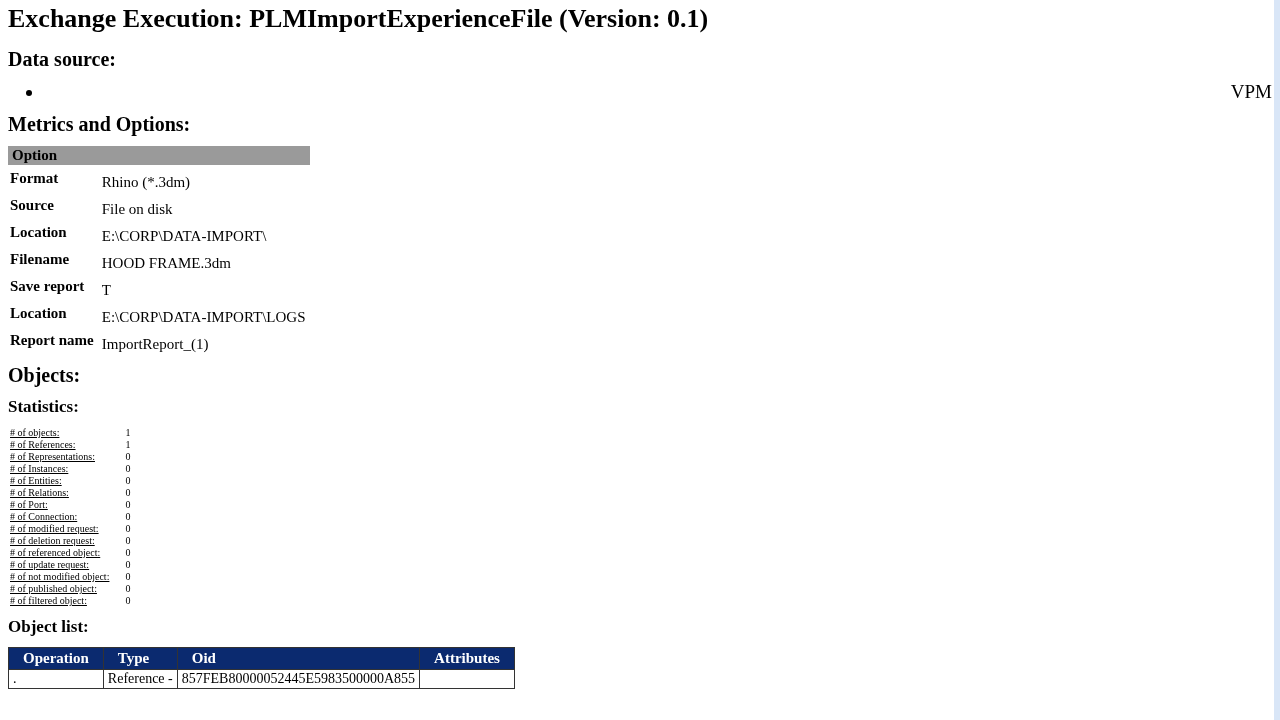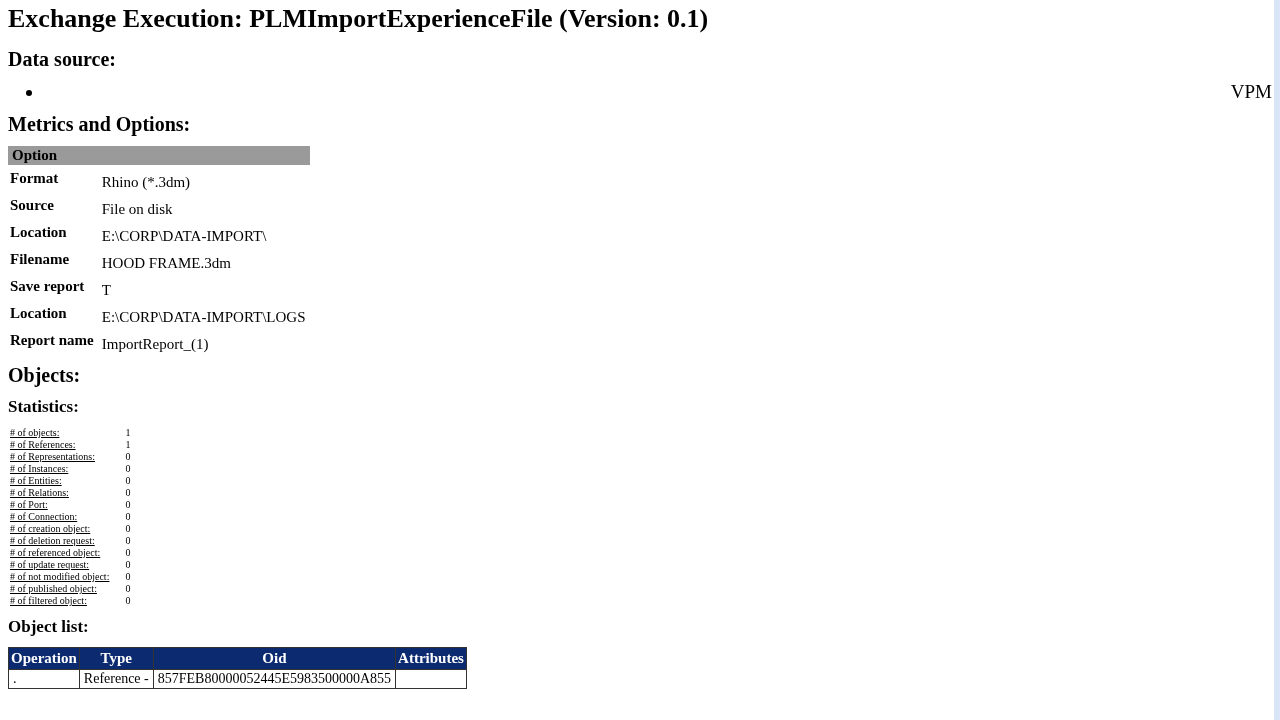--- a/index.html
+++ b/index.html
@@ -77,23 +77,23 @@
   
   table.objlist {
     border-collapse: collapse;
     font-size: 15px;
     margin-top: 6px;
   }
   table.objlist th {
     background: #0b2a6f;
     color: #fff;
     font-weight: bold;
-    text-align: center;
+    text-align: left;
     border: 1px solid #333;
-    padding: 2px 2px;
+    padding: 2px 14px;
   }
   table.objlist td {
     border: 1px solid #333;
     padding: 1px 4px;
     font-size: 14px;
   }
   
   .scrollbar-stub {
     position: fixed;
     top: 0;
@@ -183,21 +183,21 @@
         </tr>
     <tr>
           <td class="slabel"># of Port:</td>
           <td class="svalue">0</td>
         </tr>
     <tr>
           <td class="slabel"># of Connection:</td>
           <td class="svalue">0</td>
         </tr>
     <tr>
-          <td class="slabel"># of creation object:</td>
+          <td class="slabel"># of modified request:</td>
           <td class="svalue">0</td>
         </tr>
     <tr>
           <td class="slabel"># of deletion request:</td>
           <td class="svalue">0</td>
         </tr>
     <tr>
           <td class="slabel"># of referenced object:</td>
           <td class="svalue">0</td>
         </tr>

